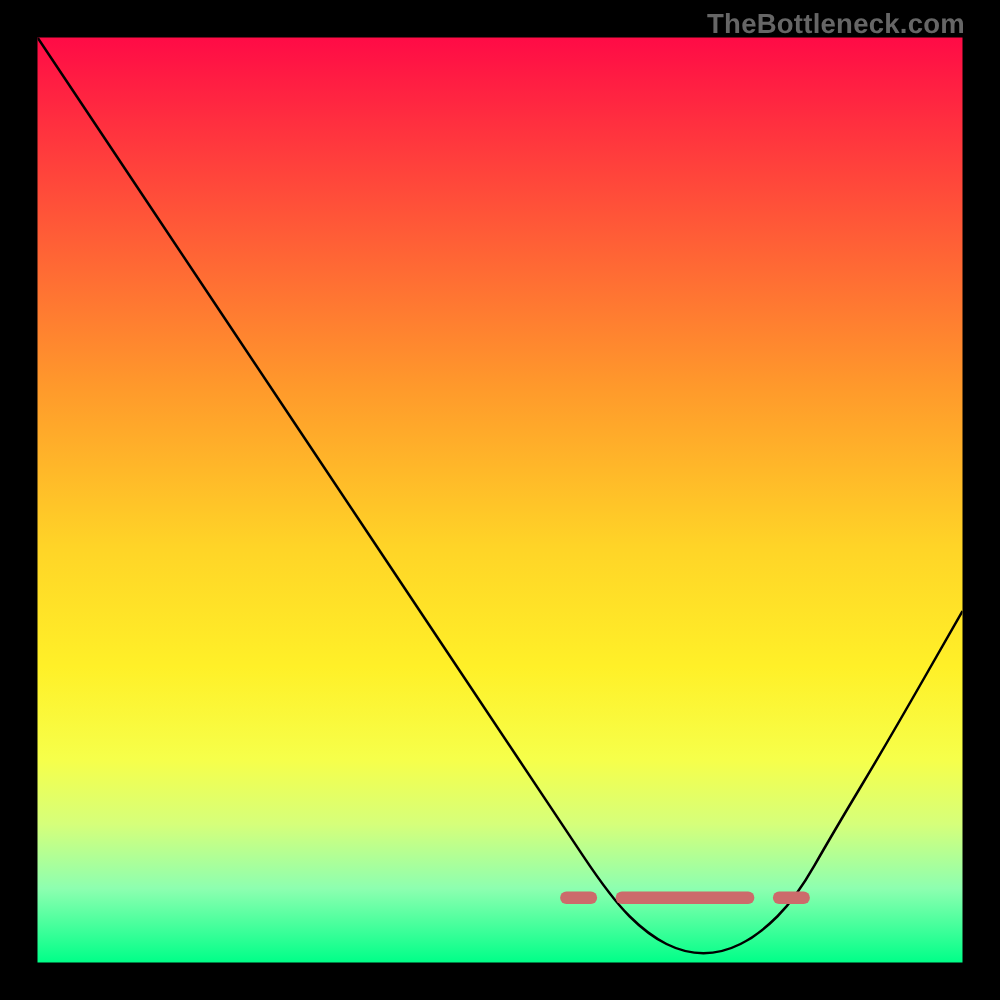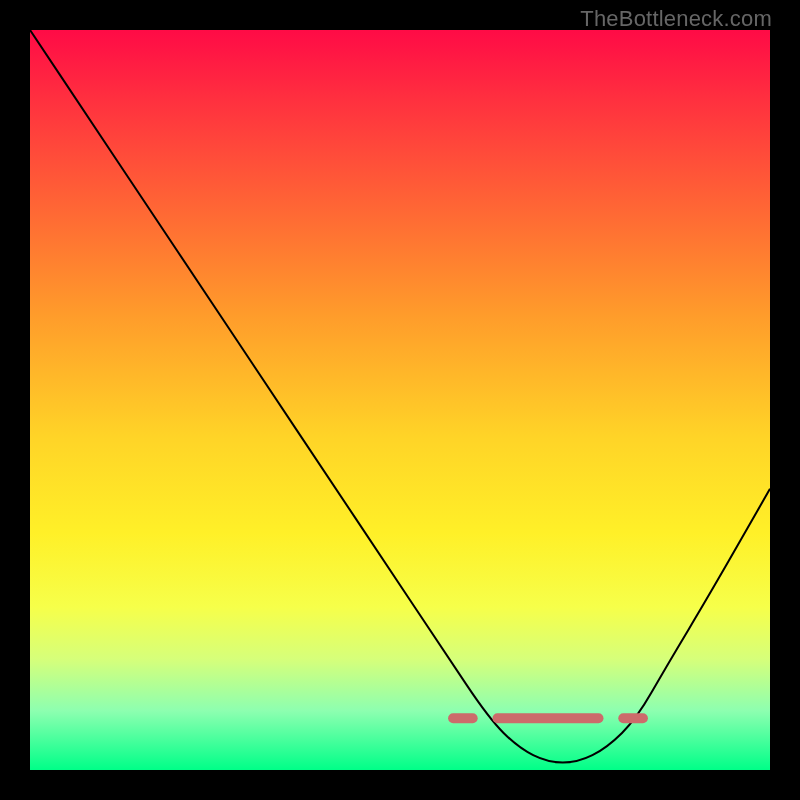--- a/index.html
+++ b/index.html
@@ -40,21 +40,21 @@
     position: absolute;
     left: 0;
     top: 0;
   }
   .watermark {
     position: absolute;
     top: 6px;
     right: 28px;
     color: #666;
     font-size: 22px;
-    font-weight: 400;
+    font-weight: 700;
     letter-spacing: 0.2px;
   }
 </style>
 </head>
 <body>
 
 <div class="outer">
   <div class="watermark">TheBottleneck.com</div>
 
   <div class="plot">

